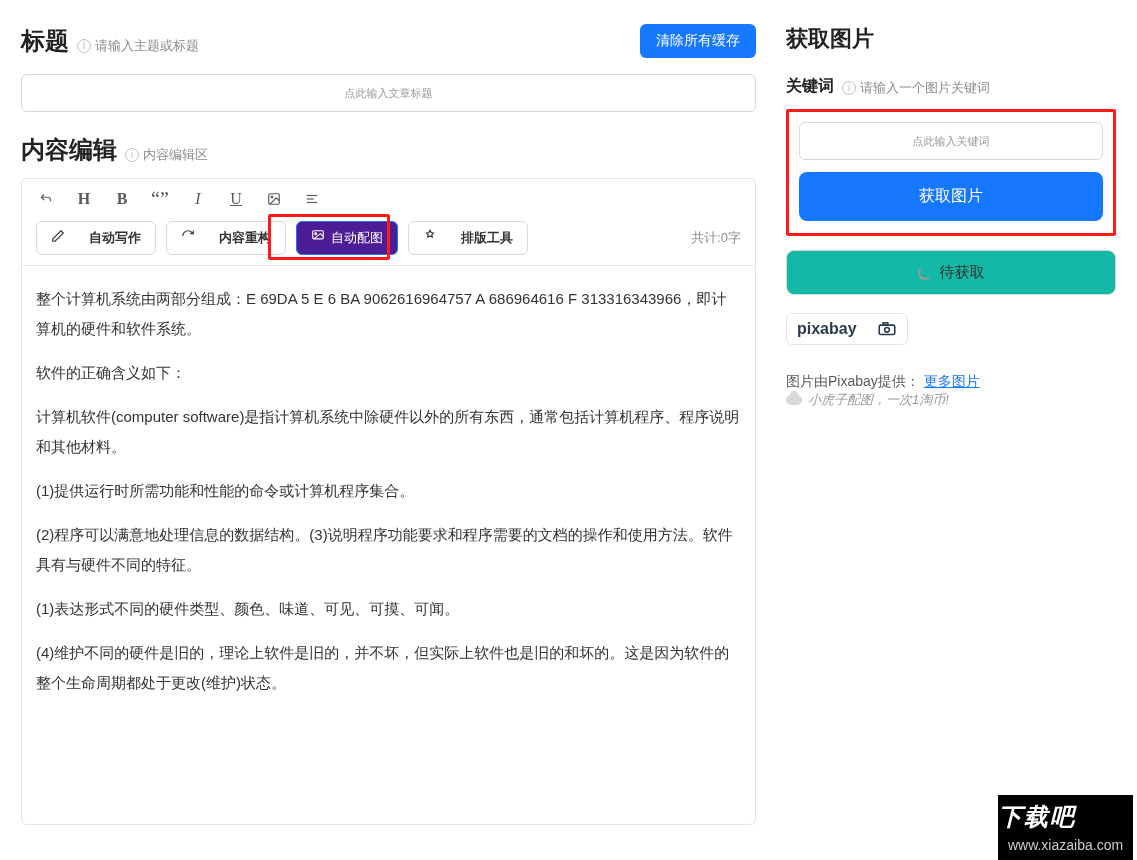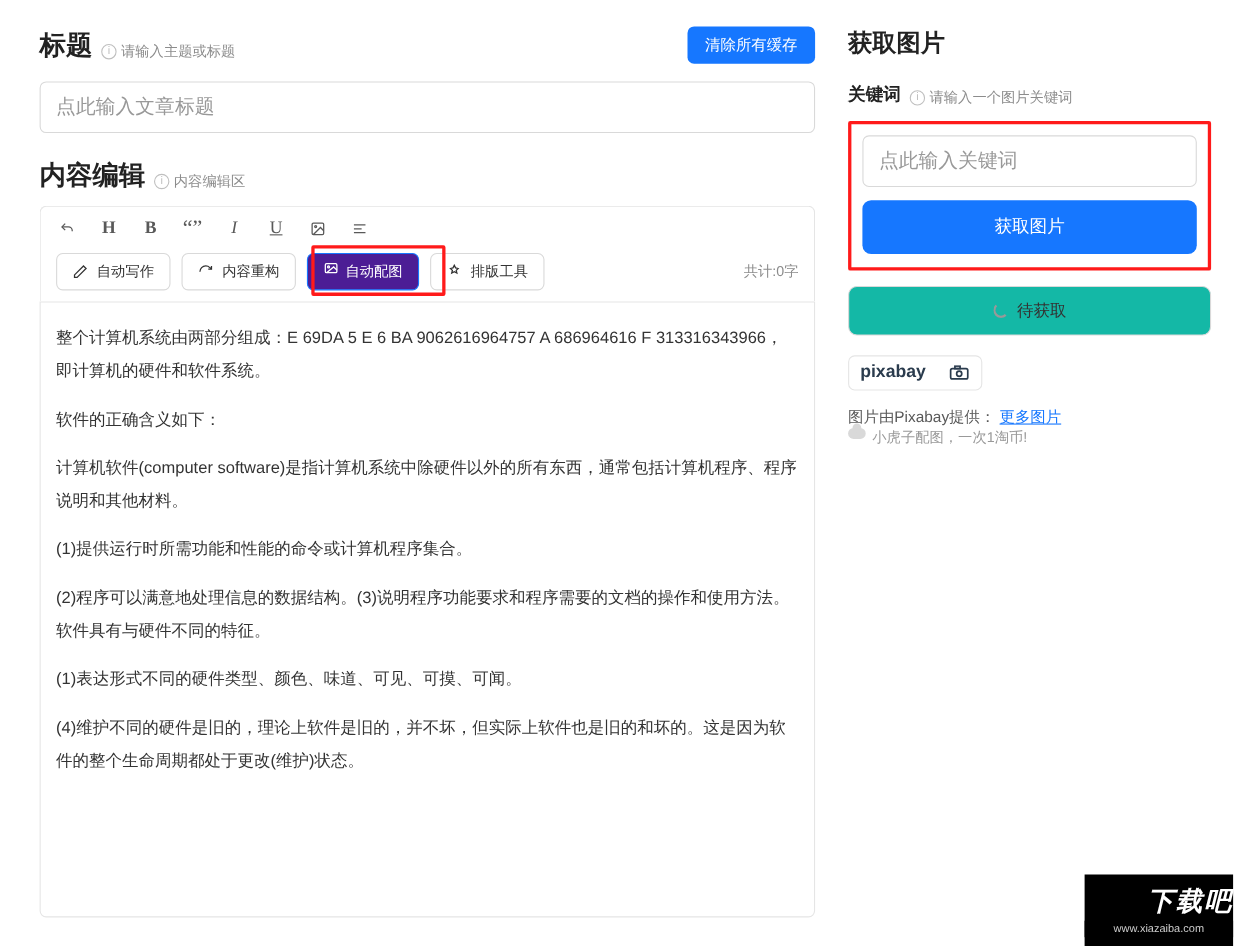--- a/index.html
+++ b/index.html
@@ -6,21 +6,21 @@
     body {
       font-family: -apple-system, BlinkMacSystemFont, "Segoe UI", "PingFang SC", "Microsoft YaHei", sans-serif;
       background: #fff;
       color: #333;
       font-size: 14px;
       width: 1137px;
       height: 860px;
       overflow: hidden;
       position: relative;
     }
-    .main-container { display: flex; padding: 24px 36px; gap: 30px; }
+    .main-container { display: flex; padding: 24px 21px; gap: 30px; }
     .left-column { flex: 1; min-width: 0; }
     .right-column { width: 330px; flex-shrink: 0; }
 
     .section-header { display: flex; align-items: center; justify-content: space-between; margin-bottom: 16px; }
     .section-title-group { display: flex; align-items: baseline; gap: 8px; }
     .section-title { font-size: 24px; font-weight: 700; color: #222; }
     .section-hint { font-size: 13px; color: #8c8c8c; display: inline-flex; align-items: center; gap: 4px; }
     .hint-icon { display: inline-flex; width: 14px; height: 14px; border: 1px solid #bfbfbf; border-radius: 50%; align-items: center; justify-content: center; font-size: 10px; color: #bfbfbf; font-style: normal; }
 
     .btn-primary {
@@ -28,21 +28,21 @@
       padding: 8px 16px; font-size: 14px; cursor: pointer;
     }
     .btn-primary-lg {
       background: #1677ff; color: #fff; border: none; border-radius: 8px;
       padding: 14px 0; font-size: 16px; cursor: pointer; width: 100%;
       text-align: center;
     }
 
     .text-input {
       width: 100%; border: 1px solid #d9d9d9; border-radius: 6px;
-      padding: 12px 14px; font-size: 18px; color: #333;
+      padding: 12px 14px; font-size: 11px; color: #333; text-align: center;
     }
     .text-input::placeholder { color: #999; }
 
     .content-section { margin-top: 22px; }
     .editor-toolbar {
       border: 1px solid #e5e5e5; border-bottom: none; border-radius: 6px 6px 0 0;
       padding: 10px 14px;
     }
     .toolbar-row1 { display: flex; align-items: center; gap: 18px; margin-bottom: 12px; }
     .toolbar-row2 { display: flex; align-items: center; justify-content: space-between; }
@@ -52,21 +52,21 @@
       display: inline-flex; align-items: center; justify-content: center;
       width: 20px; height: 20px; font-family: Georgia, serif;
     }
     .tool-icon.bold { font-weight: 700; }
     .tool-icon.italic { font-style: italic; }
     .tool-icon.underline { text-decoration: underline; }
 
     .btn-outline {
       background: #fff; border: 1px solid #d9d9d9; border-radius: 6px;
       padding: 7px 14px; font-size: 13px; color: #333; cursor: pointer;
-      display: inline-flex; align-items: center; gap: 8px;
+      display: inline-flex; gap: 24px; font-weight: bold;
     }
     .btn-filled {
       background: #4c1d95; border: 1px solid #1677ff; color: #fff; border-radius: 6px;
       padding: 7px 14px; font-size: 13px; cursor: pointer;
       display: inline-flex; align-items: flex-start; gap: 6px;
     }
     .highlight-box {
       position: absolute; border: 3px solid #ff1a1a; border-radius: 2px;
       top: -7px; left: 232px; width: 122px; height: 46px; pointer-events: none;
     }
@@ -94,41 +94,41 @@
       display: flex; align-items: center; justify-content: center; gap: 8px;
       margin-bottom: 18px;
     }
     .spinner-icon {
       width: 14px; height: 14px; border: 2px solid #999; border-radius: 50%;
       border-top-color: transparent; border-right-color: transparent;
     }
 
     .pixabay-badge {
       border: 1px solid #e5e5e5; border-radius: 6px; padding: 6px 10px;
-      display: inline-flex; align-items: center; gap: 20px; margin-bottom: 16px;
+      display: inline-flex; align-items: center; gap: 20px; margin-bottom: 28px;
       font-family: sans-serif; font-size: 16px; color: #2a3b4d; font-weight: 600;
     }
     .info-text { font-size: 14px; color: #595959; }
     .info-text a { color: #1677ff; text-decoration: underline; }
-    .small-note { font-size: 13px; color: #999; display: flex; align-items: flex-start; gap: 6px; }
+    .small-note { font-size: 13px; color: #999; display: flex; align-items: center; gap: 6px; font-style: italic; }
     .cloud-icon {
       width: 16px; height: 10px; background: #d9d9d9; border-radius: 10px; position: relative;
     }
     .cloud-icon::before {
       content: ''; position: absolute; width: 8px; height: 8px; background: #d9d9d9;
       border-radius: 50%; top: -4px; left: 4px;
     }
 
     .watermark {
-      position: absolute; bottom: 0; right: 16px; width: 135px; height: 65px;
+      position: absolute; bottom: 0; right: 4px; width: 135px; height: 65px;
       background: #000; color: #fff; display: flex; flex-direction: column;
-      align-items: flex-end; justify-content: center;
+      align-items: flex-start; justify-content: center;
     }
     .watermark-big { font-size: 24px; font-weight: 900; font-style: italic; letter-spacing: 2px; }
-    .watermark-url { font-size: 10px; color: #ccc; margin-top: 2px; background: #000; width: 100%; text-align: center; padding: 2px 0; }
+    .watermark-url { font-size: 14px; color: #ccc; margin-top: 2px; background: #000; width: 100%; text-align: center; padding: 2px 0; }
 
     .mini-svg { width: 14px; height: 14px; }
   </style>
 </head>
 <body>
 
 <div class="main-container">
   <div class="left-column">
 
     <div class="section-header">

